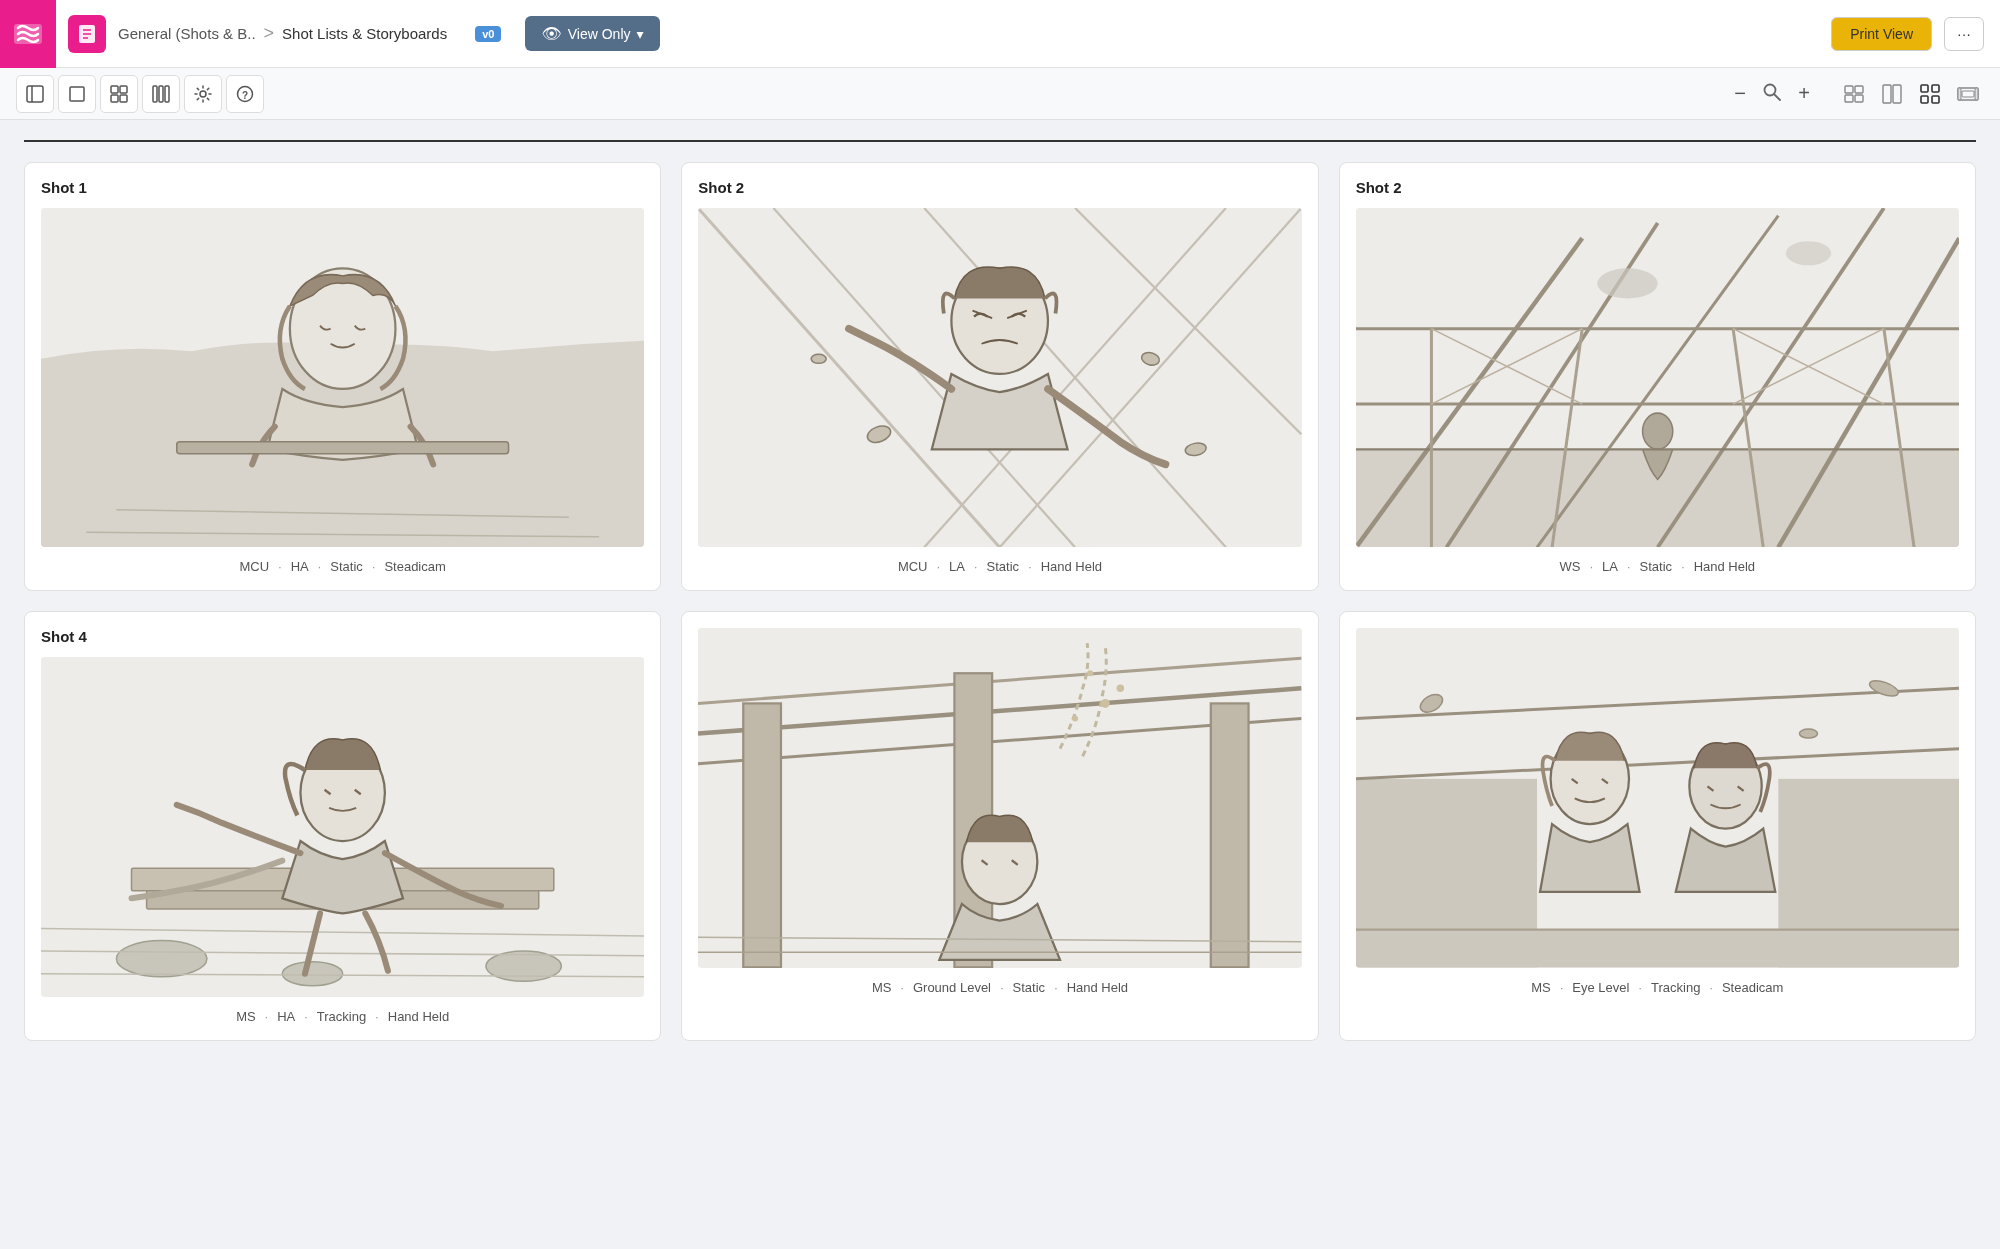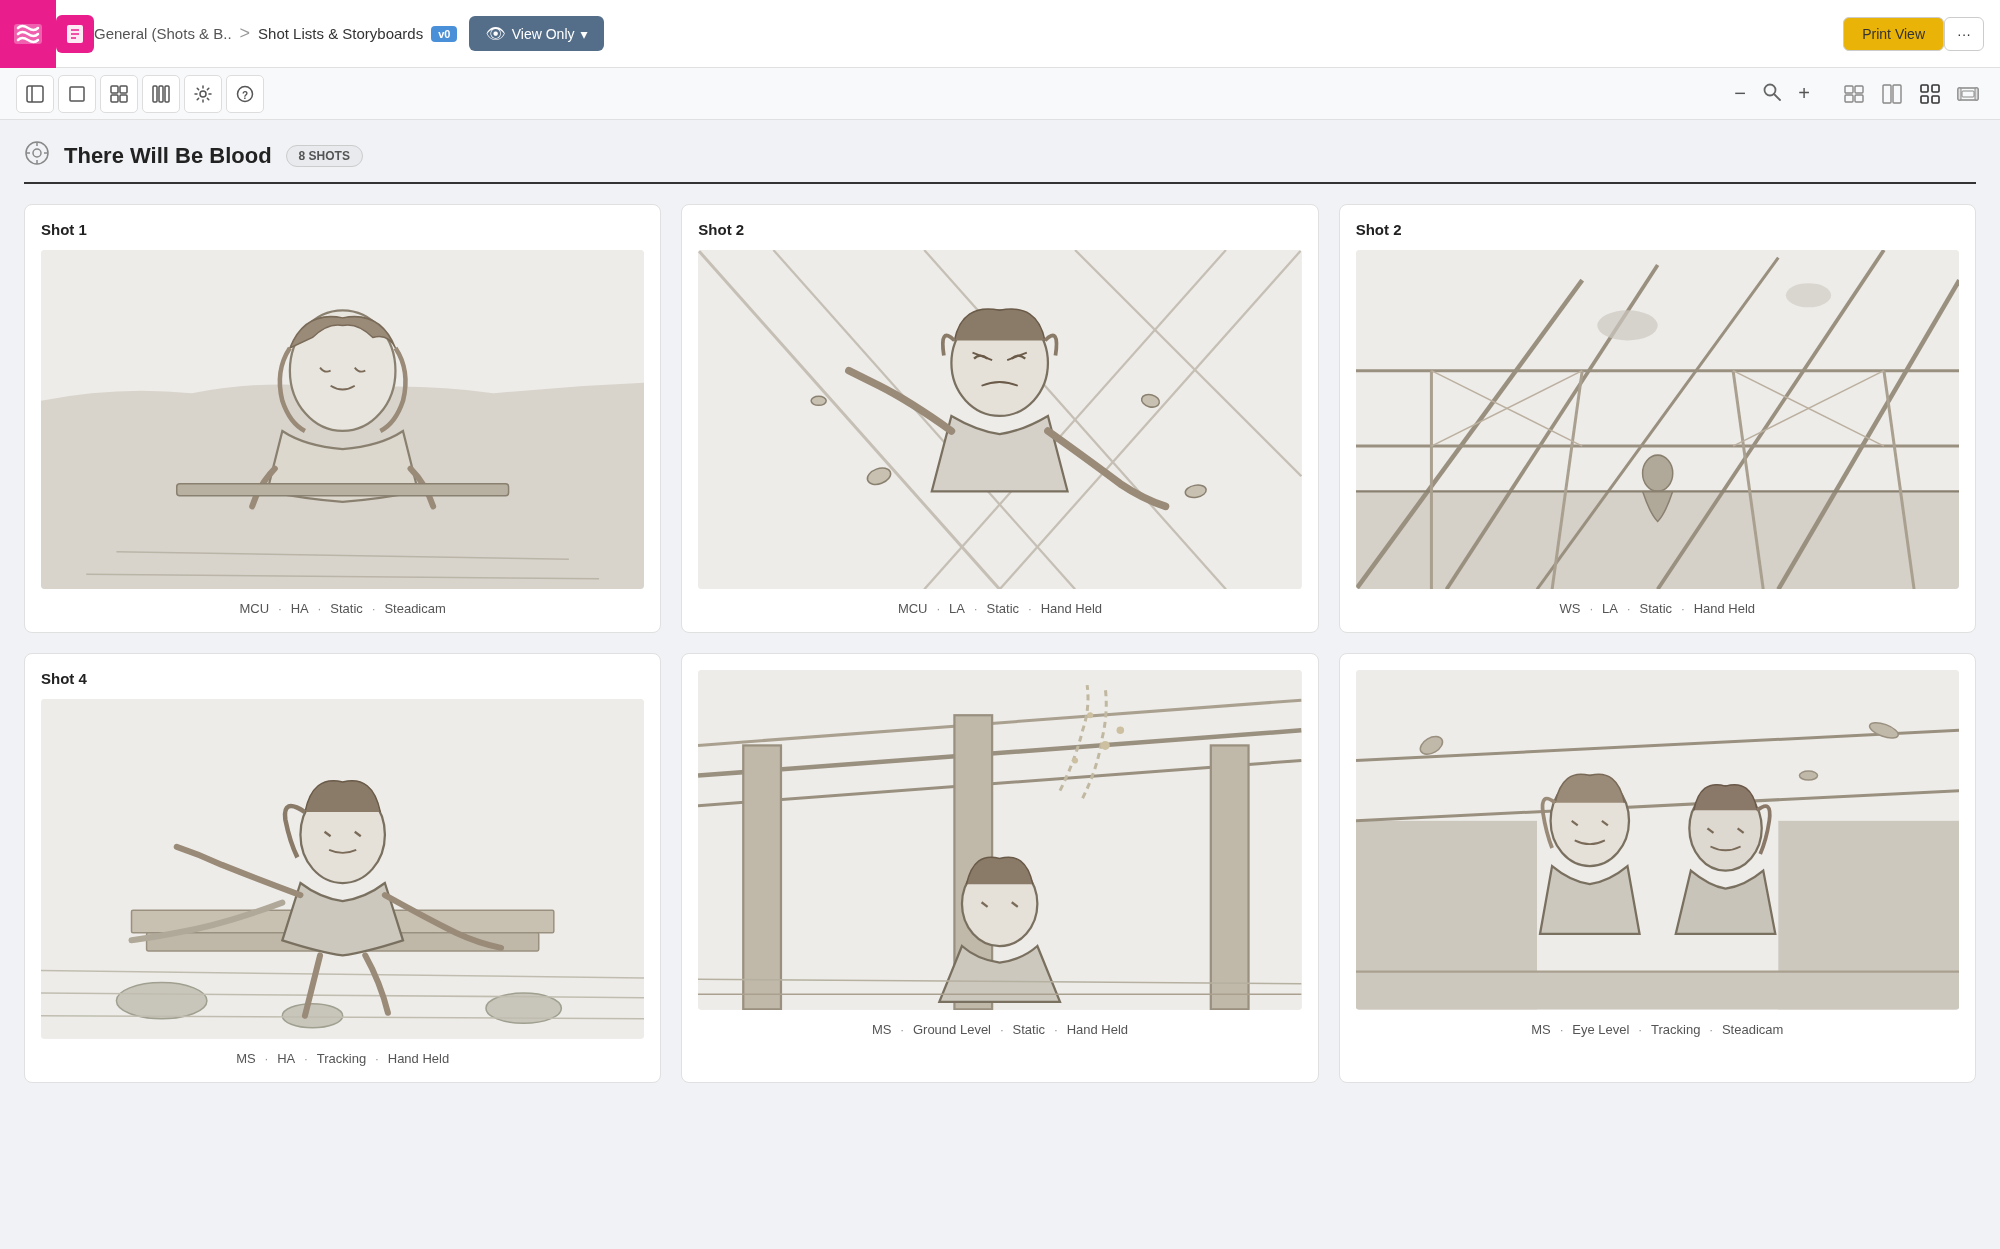--- a/index.html
+++ b/index.html
@@ -6,20 +6,21 @@
     body { font-family: -apple-system, BlinkMacSystemFont, 'Segoe UI', sans-serif; background: #f0f2f5; color: #333; }
 
     
     .header {
       display: flex;
       align-items: center;
       background: #fff;
       height: 68px;
       border-bottom: 1px solid #e0e0e0;
       padding: 0 16px;
+      gap: 12px;
     }
     .app-icon {
       width: 56px;
       height: 68px;
       background: #e91e8c;
       display: flex;
       align-items: center;
       justify-content: center;
       margin-left: -16px;
       flex-shrink: 0;
@@ -45,20 +46,21 @@
     }
     .breadcrumb-sep { color: #999; font-size: 18px; }
     .breadcrumb-current { color: #333; font-weight: 500; }
     .version-badge {
       background: #4a90d9;
       color: white;
       font-size: 11px;
       font-weight: 700;
       padding: 2px 7px;
       border-radius: 4px;
+      margin-left: 20px;
     }
     .view-only-btn {
       display: flex;
       align-items: center;
       gap: 6px;
       background: #546e8a;
       color: white;
       border: none;
       border-radius: 6px;
       padding: 8px 16px;
@@ -338,34 +340,20 @@
         <rect x="1" y="5" width="20" height="12" rx="1" stroke="#888" stroke-width="1.4" fill="none"></rect>
         <rect x="1" y="5" width="3" height="12" rx="1" stroke="#888" stroke-width="1" fill="#e0e0e0"></rect>
         <rect x="18" y="5" width="3" height="12" rx="1" stroke="#888" stroke-width="1" fill="#e0e0e0"></rect>
         <rect x="5" y="8" width="12" height="6" rx="1" stroke="#888" stroke-width="1" fill="none"></rect>
       </svg>
     </button>
   </div>
 </div>
 
 <div class="content">
-  <div class="section-header">
-    <span class="section-icon">
-      <svg width="26" height="26" viewBox="0 0 26 26">
-        <circle cx="13" cy="13" r="11" stroke="#888" stroke-width="1.5" fill="none"></circle>
-        <circle cx="13" cy="13" r="4" stroke="#888" stroke-width="1.5" fill="none"></circle>
-        <line x1="13" y1="2" x2="13" y2="6" stroke="#888" stroke-width="1.5"></line>
-        <line x1="13" y1="20" x2="13" y2="24" stroke="#888" stroke-width="1.5"></line>
-        <line x1="2" y1="13" x2="6" y2="13" stroke="#888" stroke-width="1.5"></line>
-        <line x1="20" y1="13" x2="24" y2="13" stroke="#888" stroke-width="1.5"></line>
-      </svg>
-    </span>
-    <span class="section-title">There Will Be Blood</span>
-    <span class="shots-badge">8 SHOTS</span>
-  </div>
   <div class="divider"></div>
 
   <div class="shots-grid">
 
     <div class="shot-card">
       <div class="shot-title">Shot 1</div>
       <div class="shot-image sketch-bg">
         <svg viewBox="0 0 400 225" xmlns="http://www.w3.org/2000/svg">
           <rect width="400" height="225" fill="#eeece8"></rect>
 

